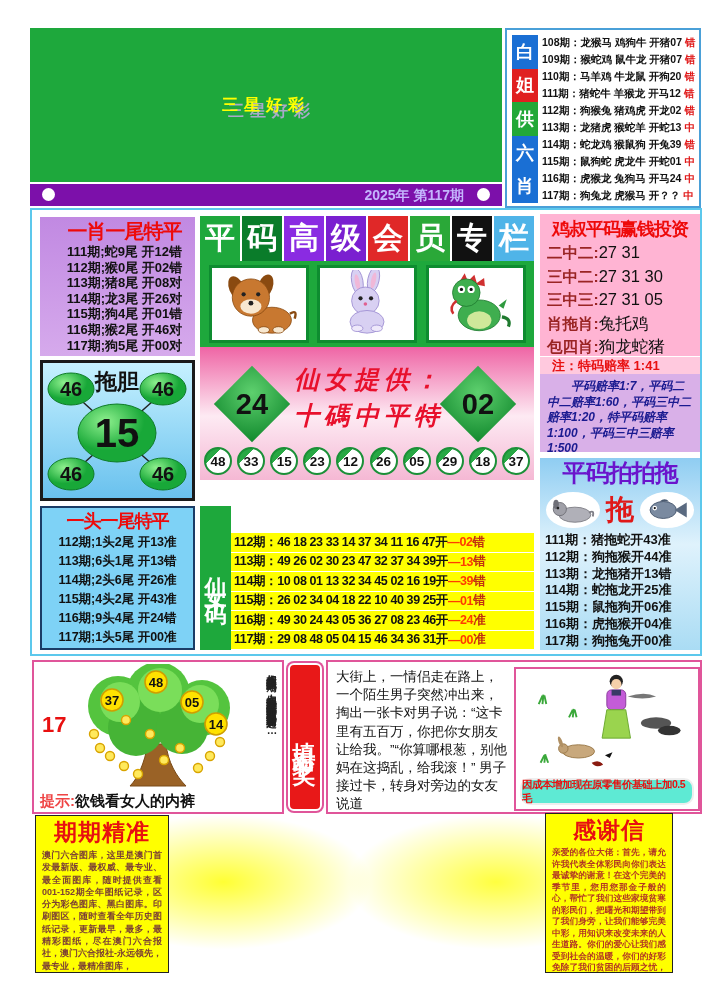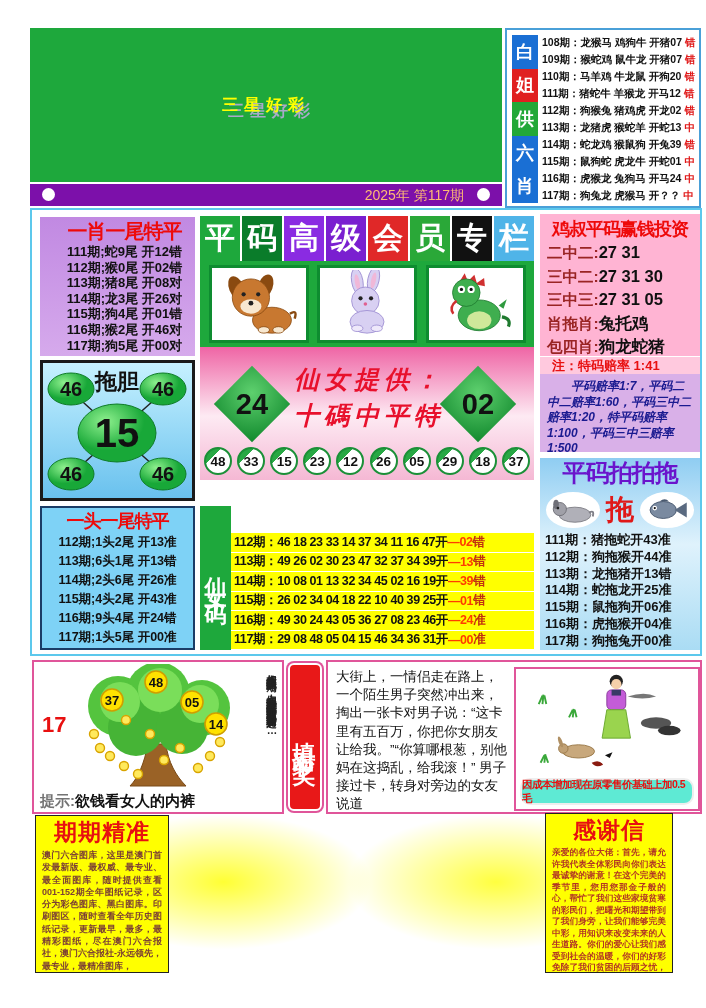--- a/index.html
+++ b/index.html
@@ -7,21 +7,21 @@
         font-family:"Liberation Sans","DejaVu Sans",sans-serif;}
   .abs{position:absolute;box-sizing:border-box;}
 
   
   .header-box{left:30px;top:28px;width:472px;height:154px;background:#1ea83c;}
   .main-title{width:100%;height:100%;display:flex;align-items:center;justify-content:center;
 h              font-size:94px;font-weight:bold;color:#ffff00;letter-spacing:6px;
               text-shadow:6px 6px 0 #a9a9c9;}
   .issue-bar{left:30px;top:184px;width:472px;height:22px;background:#7c10aa;}
   .dot{position:absolute;top:4px;width:13px;height:13px;border-radius:50%;background:#fff;}
-  .issue-text{position:absolute;right:38px;top:0;line-height:22px;color:#fdba74;font-size:14px;font-weight:normal;}
+  .issue-text{position:absolute;right:38px;top:0;line-height:22px;color:#c4b5fd;font-size:14px;font-weight:bold;}
 
   
   .sixiao-box{left:505px;top:28px;width:196px;height:180px;background:#fff;border:2px solid #4aa0d8;}
   .sx-strip{position:absolute;left:5px;top:5px;width:26px;height:168px;display:flex;flex-direction:column;}
   .sx-cell{flex:1;display:flex;align-items:center;justify-content:center;color:#fff;font-weight:bold;font-size:18px;}
   .bg-blue{background:#1a6fd4}.bg-red{background:#e02020}.bg-green{background:#22a838}
   .sx-list{position:absolute;left:35px;top:4px;right:2px;bottom:2px;display:flex;flex-direction:column;justify-content:space-around;}
   .sx-row{font-size:10.5px;font-weight:bold;color:#111;white-space:nowrap;}
   .vd{color:#e01818;margin-left:3px;}
 
@@ -68,41 +68,41 @@
   .xn-rows{flex:1;display:flex;flex-direction:column;margin-top:27px;}
   .xrow{flex:1;background:#ffff00;border-bottom:1px solid #fff;display:flex;align-items:center;
         font-size:12.5px;font-weight:bold;color:#111;padding-left:3px;white-space:nowrap;letter-spacing:-0.4px;}
   .xred{color:#ff3c00}.xv{color:#c03010}
 
   
   .jishu-box{left:540px;top:214px;width:160px;height:142px;background:#ffb4d3;}
   .jishu-box .box-title-red{font-size:18px;line-height:24px;padding-top:3px;}
   .j-line{padding-left:7px;line-height:22.5px;white-space:nowrap;}
   .j-label{color:#9a2424;font-size:15.5px;font-weight:bold;}
-  .j-value{color:#101010;font-size:16.5px;font-weight:bold;}
+  .j-value{color:#101010;font-size:16.5px;font-weight:normal;}
   .jishu-note{left:540px;top:357px;width:160px;height:17px;background:#ffc9de;color:#e81010;
               font-weight:bold;font-size:13px;line-height:17px;padding-left:12px;}
   .odds-box{left:540px;top:374px;width:160px;height:78px;background:#d9b0e8;color:#1a1a90;
             font-size:12px;font-style:italic;font-weight:bold;line-height:15.5px;padding:5px 7px;text-indent:2em;}
   .paipai-box{left:540px;top:458px;width:160px;height:192px;
               background:linear-gradient(180deg,#8fcdf2,#dff2fc 45%,#aadcf4);}
   .pp-title{font-size:24px;color:#6a14cc;font-weight:bold;text-align:center;line-height:30px;letter-spacing:-1px;}
   .pp-pics{height:44px;display:flex;align-items:center;justify-content:center;gap:6px;}
   .oval{width:54px;height:36px;background:#fff;border-radius:50%;display:flex;align-items:center;justify-content:center;overflow:hidden;}
   .pp-drag{font-size:28px;color:#e01818;font-weight:bold;}
   .prow{font-size:13px;font-weight:bold;line-height:16.8px;padding-left:5px;color:#111;white-space:nowrap;}
 
   
   .tree-box{left:32px;top:660px;width:252px;height:154px;border:2px solid #e0559a;background:#fff;}
   .corner-num{position:absolute;left:8px;top:2px;font-size:22px;color:#e81010;font-weight:bold;margin-top:48px;}
   .legend-vert{position:absolute;right:3px;top:4px;height:138px;width:48px;
                writing-mode:vertical-rl;text-orientation:upright;font-size:10.5px;line-height:15px;
                color:#222;font-weight:600;letter-spacing:1px;}
   .hint-line{position:absolute;left:6px;bottom:1px;font-size:15px;font-weight:bold;color:#111;white-space:nowrap;}
-  .hint-label{color:#737373;}
+  .hint-label{color:#ef4444;}
   .badge{left:288px;top:663px;width:34px;height:148px;background:#e81818;border:2px solid #fff;
          box-shadow:0 0 0 2px #e0559a;border-radius:6px;display:flex;align-items:center;justify-content:center;
          writing-mode:vertical-rl;text-orientation:upright;color:#fff;font-size:23px;font-weight:bold;letter-spacing:7px;}
   .story-box{left:326px;top:660px;width:376px;height:154px;border:2px solid #e0559a;background:#fff;}
   .story-text{position:absolute;left:8px;top:6px;width:174px;font-size:13.5px;line-height:18.2px;color:#111;font-weight:500;}
   .scene-box{position:absolute;left:186px;top:5px;width:182px;height:140px;border:2px solid #e0559a;background:#fff;}
   .price-note{position:absolute;left:4px;right:4px;bottom:4px;height:23px;background:#5eead4;border:2px solid #eee;
               border-radius:10px;color:#e81010;font-size:10.5px;font-weight:bold;letter-spacing:-0.5px;
               display:flex;align-items:center;justify-content:center;}
 

